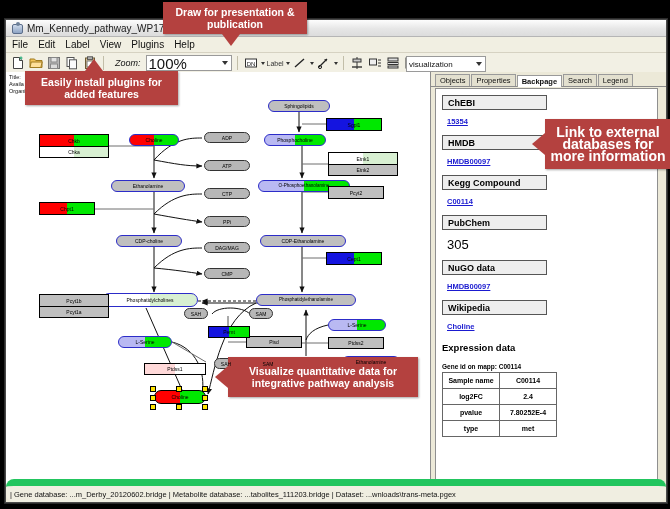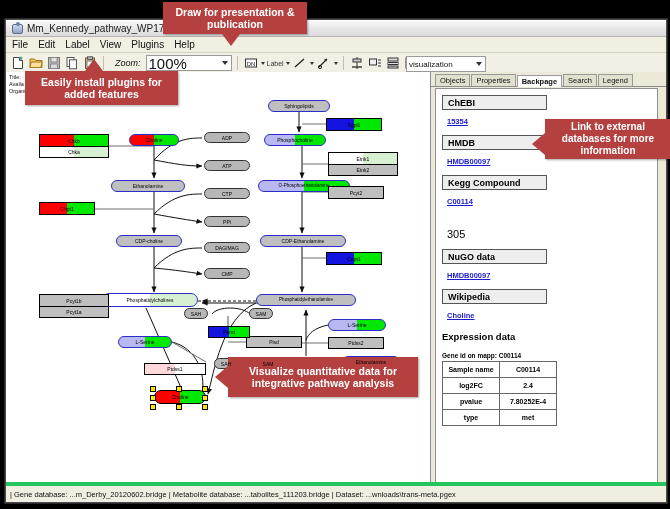--- a/index.html
+++ b/index.html
@@ -81,31 +81,31 @@
         border-bottom:1px solid #8c8c8c;background:#ece9d8;}
   .tab{font-size:7.5px;color:#111;padding:1px 4px 1px 4px;border:1px solid #9a9a9a;
        border-bottom:none;background:#e3e0cf;}
   .tab.active{background:#fff;font-weight:bold;position:relative;top:1px;}
   .bp{position:absolute;left:4px;top:16px;right:8px;bottom:2px;background:#fff;
       border:1px solid #8f8f8f;overflow:hidden;padding:6px 0 0 6px;}
   .bp-head{width:105px;height:15px;border:1px solid #555;background:#eeeeee;
       font-size:9px;font-weight:bold;color:#000;display:flex;align-items:center;padding-left:5px;
       box-sizing:border-box;}
   .bp-link{font-size:7.5px;color:#1a1ad0;text-decoration:underline;margin:3px 0 0 5px;display:inline-block;font-weight:bold;}
-  .bp-plain{font-size:11px;color:#000;margin:13px 0 0 5px;display:inline-block;}
+  .bp-plain{font-size:13px;color:#000;margin:7px 0 0 5px;display:inline-block;}
   .bp-gap{height:7px;}
   .expr{font-size:9.5px;font-weight:bold;color:#000;margin-top:9px;}
   .gid{font-size:6.5px;color:#000;margin-top:10px;font-weight:bold;}
   table.exp{border-collapse:collapse;margin-top:2px;}
   table.exp td{border:1px solid #666;font-size:7px;color:#000;text-align:center;
       padding:2px 4px;font-weight:bold;min-width:48px;height:11px;}
 
   
   .statusbar{position:absolute;left:0;right:0;bottom:0;height:16px;background:#f0eee1;
-      border-top:4px solid #22c55e;display:flex;align-items:center;padding-left:4px;}
+      border-top:7px solid #22c55e;display:flex;align-items:center;padding-left:4px;border-radius:8px;}
   .status-text{font-size:7.5px;color:#111;white-space:nowrap;}
 
   
   .callout{position:absolute;background:#b4413f;color:#fff;font-weight:bold;
       text-align:center;display:flex;align-items:center;justify-content:center;
       box-shadow:1px 1px 2px rgba(0,0,0,.35);line-height:12px;}
   .arrow-dn{position:absolute;width:0;height:0;border-left:9px solid transparent;
       border-right:9px solid transparent;border-top:12px solid #b4413f;}
   .arrow-up{position:absolute;width:0;height:0;border-left:9px solid transparent;
       border-right:9px solid transparent;border-bottom:12px solid #b4413f;}
@@ -457,20 +457,21 @@
           <div class="bp-gap"></div>
 
           <div class="bp-head">HMDB</div>
           <a class="bp-link">HMDB00097</a>
           <div class="bp-gap"></div>
 
           <div class="bp-head">Kegg Compound</div>
           <a class="bp-link">C00114</a>
           <div class="bp-gap"></div>
 
+          <div class="bp-head">PubChem</div>
           <span class="bp-plain">305</span>
           <div class="bp-gap"></div>
 
           <div class="bp-head">NuGO data</div>
           <a class="bp-link">HMDB00097</a>
           <div class="bp-gap"></div>
 
           <div class="bp-head">Wikipedia</div>
           <a class="bp-link">Choline</a>
 
@@ -509,21 +510,21 @@
   <div class="callout" style="left:163px;top:2px;width:136px;height:32px;font-size:10.5px;padding:0 4px;align-items:center;">
     <span>Draw for presentation &amp; publication</span>
   </div>
   <div class="arrow-dn" style="left:222px;top:34px;"></div>
 
   <div class="callout" style="left:25px;top:71px;width:145px;height:34px;font-size:10.5px;padding:0 4px;">
     <span>Easily install plugins for added features</span>
   </div>
   <div class="arrow-up" style="left:85px;top:59px;"></div>
 
-  <div class="callout" style="left:545px;top:119px;width:118px;height:40px;font-size:10px;padding:0 4px;">
+  <div class="callout" style="left:545px;top:119px;width:118px;height:50px;font-size:14px;padding:0 4px;">
     <span>Link  to external databases  for more information</span>
   </div>
   <div class="arrow-lf" style="left:532px;top:133px;"></div>
 
   <div class="callout" style="left:228px;top:357px;width:182px;height:40px;font-size:10.5px;padding:0 4px;">
     <span>Visualize quantitative data  for integrative pathway analysis</span>
   </div>
   <div class="arrow-lf" style="left:215px;top:366px;"></div>
 
 </div>

